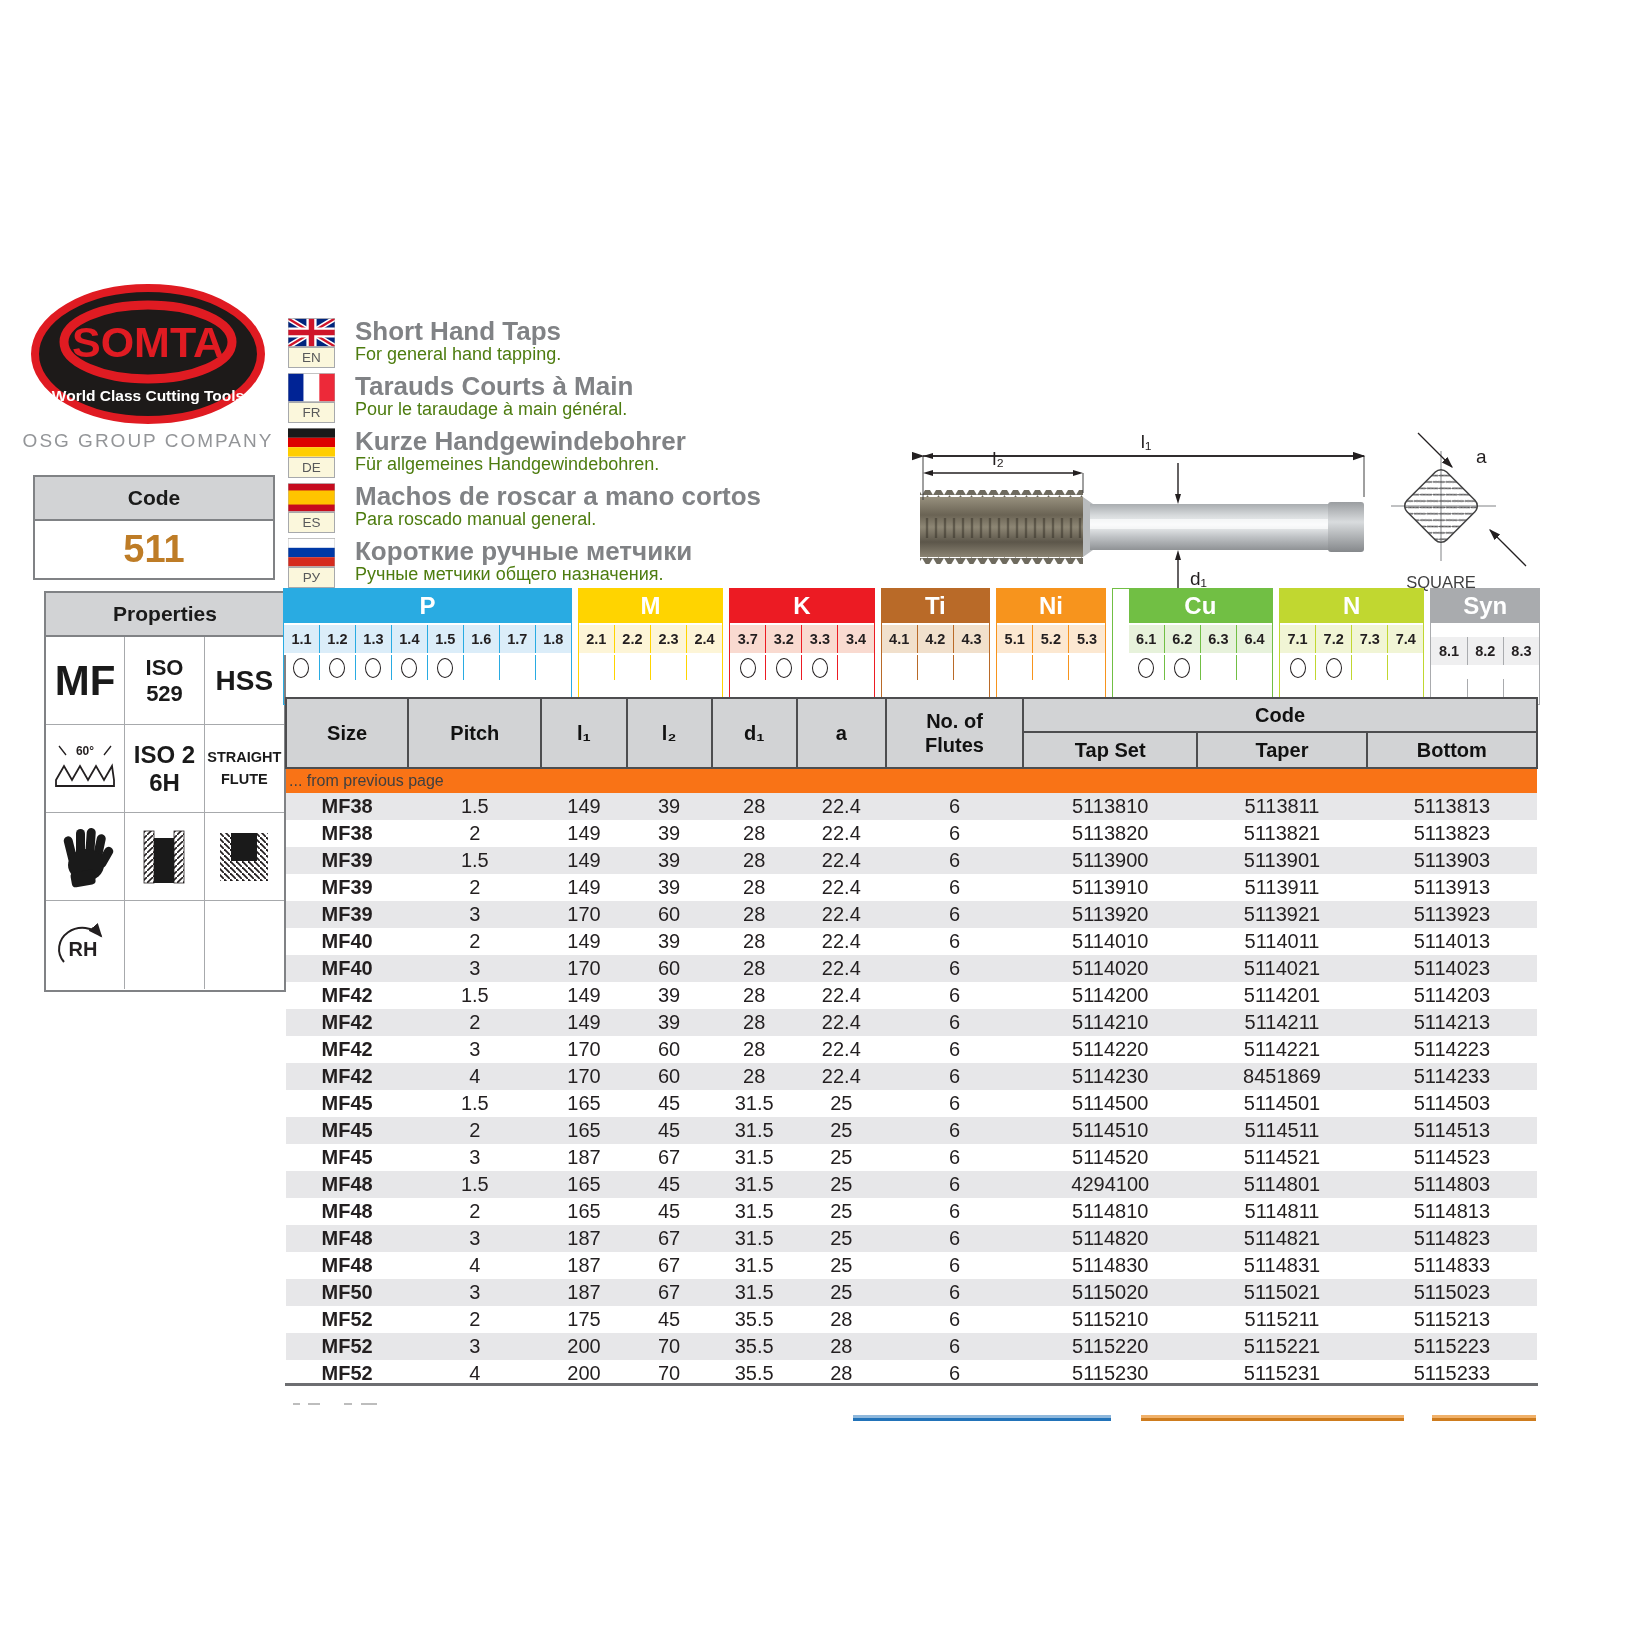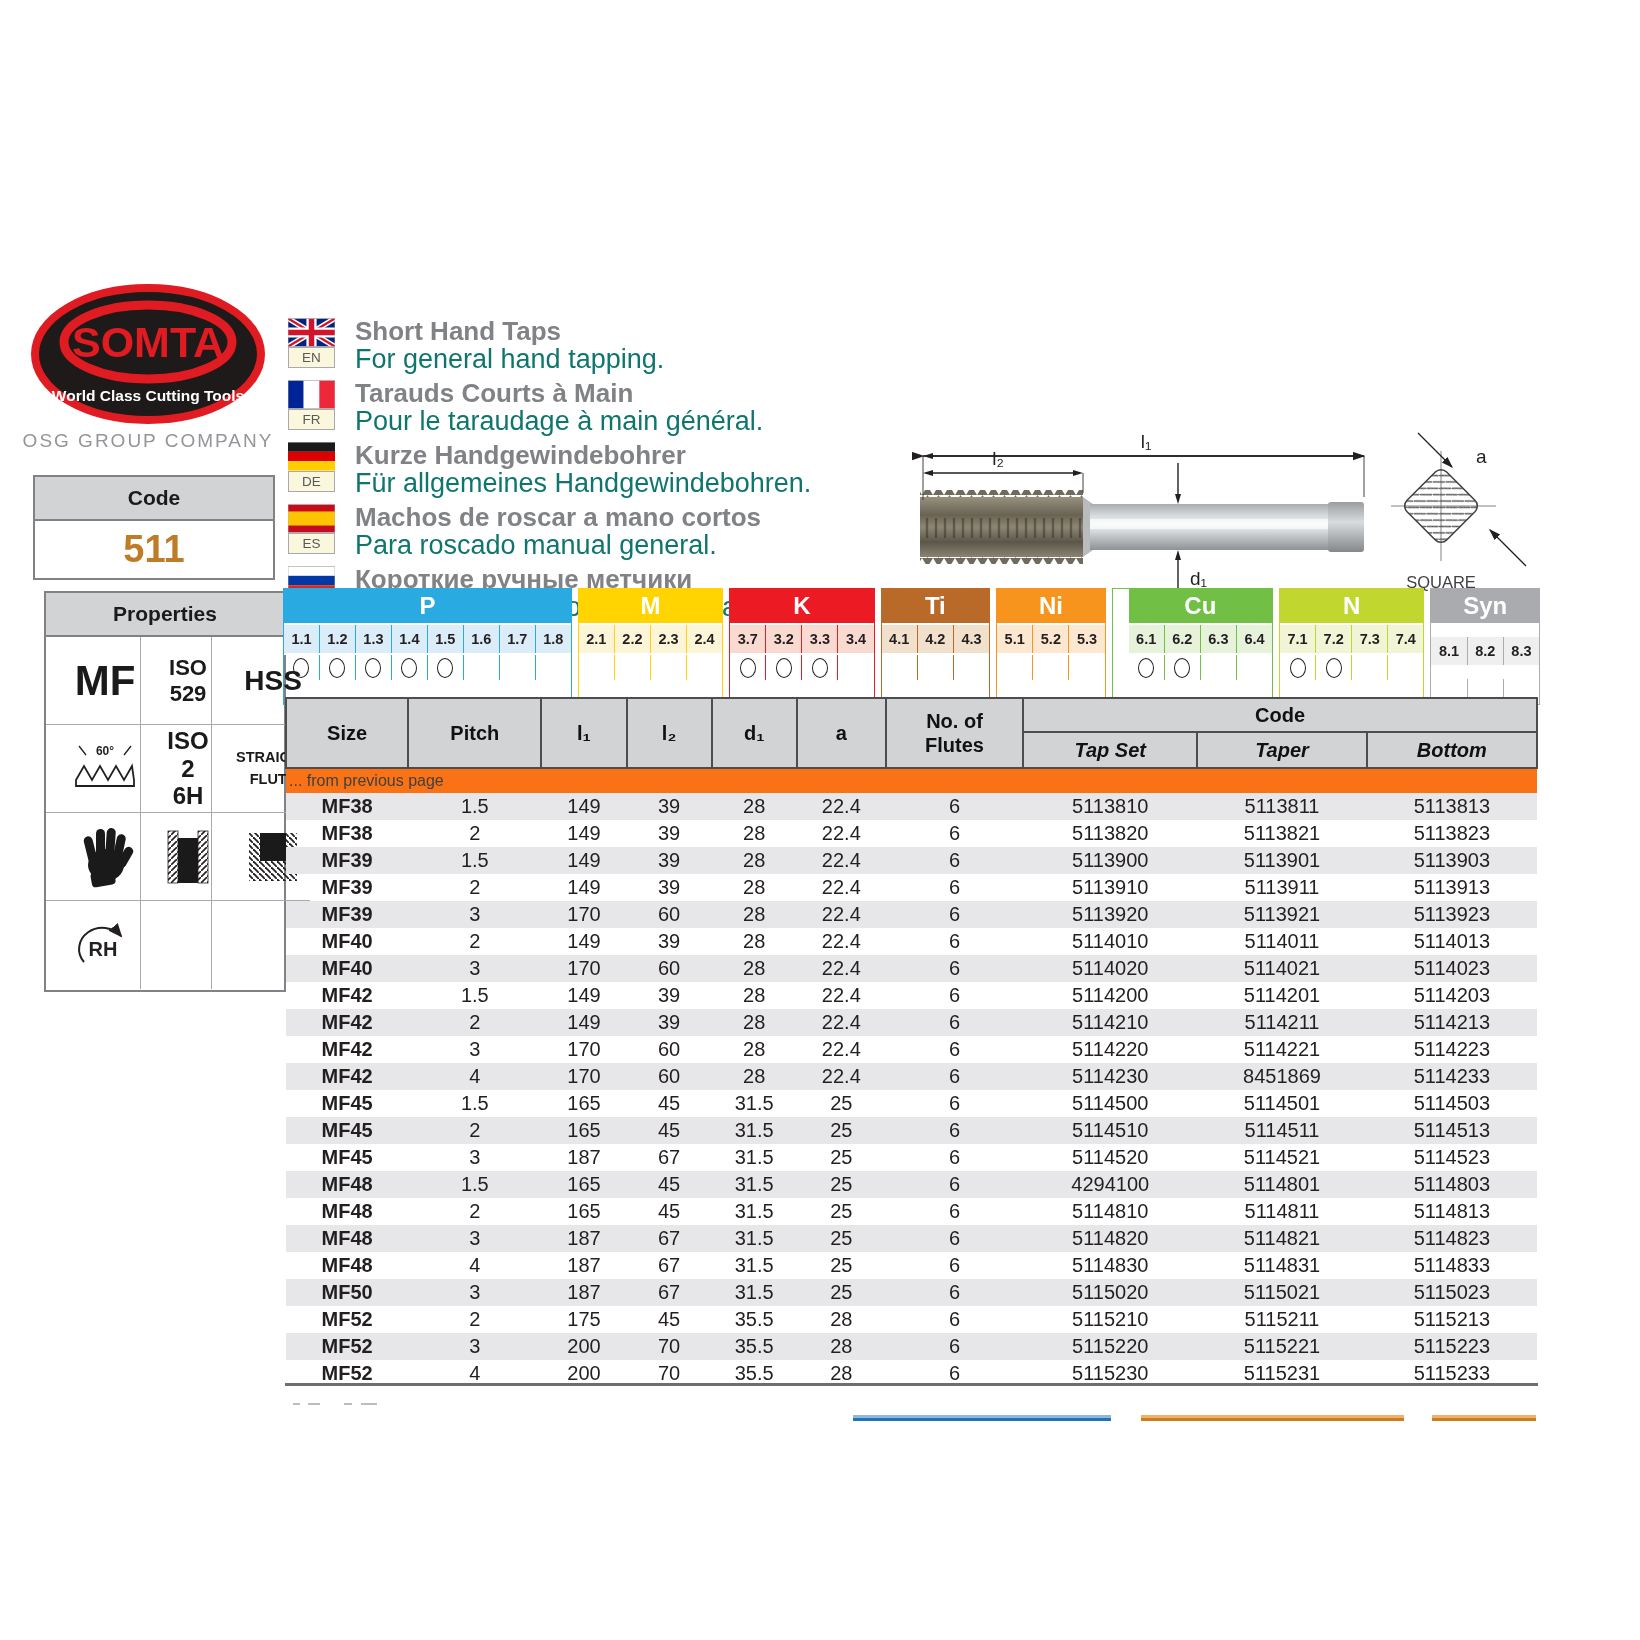--- a/index.html
+++ b/index.html
@@ -18,39 +18,39 @@
        align-items:center;justify-content:center;font-weight:bold;font-size:21px;color:#1a1a1a;}
   #codebox{left:33px;top:475px;width:238px;height:101px;}
   #codebox .panel-head{height:42px;}
   #code-value{height:57px;display:flex;align-items:center;justify-content:center;
        font-weight:bold;font-size:38px;color:#BE7C26;}
   #propbox{left:44px;top:591px;width:238px;height:397px;}
   #propbox .panel-head{height:42px;}
   #prop-grid{display:grid;grid-template-columns:1fr 1fr 1fr;grid-auto-rows:88px;}
   .prop-cell{border-right:1px solid #A7A9AC;border-bottom:1px solid #A7A9AC;
        display:flex;align-items:center;justify-content:center;text-align:center;
-       white-space:pre-line;font-weight:bold;color:#1a1a1a;padding-left:24px;}
+       white-space:pre-line;font-weight:bold;color:#1a1a1a;}
   .prop-cell:nth-child(3n){border-right:none;}
   .prop-cell.r4{border-bottom:none;}
   .c-mf{font-size:42px;}
   .c-iso529{font-size:22px;line-height:1.15;}
   .c-hss{font-size:28px;}
   .c-iso2{font-size:24px;line-height:1.15;}
   .c-flute{font-size:14.5px;line-height:1.5;}
 
   
   #langs{left:288px;top:318px;width:660px;display:flex;flex-direction:column;gap:5px;}
   .lang-row{display:flex;align-items:flex-start;min-height:48px;}
   .flag-stack{width:47px;margin-right:20px;flex:none;}
   .flag{width:47px;height:29px;line-height:0;}
   .flag svg{width:47px;height:29px;display:block;}
   .flag-label{width:45px;height:19px;border:1px solid #A7A9AC;background:#FBF7DC;
       font-size:13.5px;color:#58595B;display:flex;align-items:center;justify-content:center;}
   .lang-title{font-size:26px;font-weight:bold;color:#808285;line-height:1.0;}
-  .lang-sub{font-size:27px;color:#0f766e;line-height:1.15;}
+  .lang-sub{font-size:18px;color:#4d7c0f;line-height:1.15;}
 
   
   #drawing{left:878px;top:423px;width:667px;height:175px;}
 
   
   #matband{left:283px;top:588px;width:1257px;display:flex;gap:6px;}
   .mat-group{display:flex;flex-direction:column;flex-basis:0;border:1px solid var(--c);}
   .mat-head{height:34px;background:var(--c);color:#fff;font-weight:bold;font-size:24px;
       display:flex;align-items:center;justify-content:center;border-bottom:2px solid #fff;}
   .mat-row{display:flex;}
@@ -60,21 +60,21 @@
   .cell{flex:1;display:flex;align-items:center;justify-content:center;
       border-left:1.5px solid var(--c);}
   .cell:first-child{border-left:none;}
   .circ{width:14px;height:18px;border:1.6px solid #231F20;border-radius:50%;display:block;}
 
   
   #dtable{left:285px;top:697px;width:1253px;border-collapse:collapse;table-layout:fixed;}
   #dtable thead th{background:#D2D3D5;border:2px solid #4D4D4F;font-size:20px;
       font-weight:bold;color:#111;padding:0;line-height:1.2;}
   #dtable thead tr.h1 th{height:32px;}
-  #dtable thead tr.h2 th{height:34px;font-style:italic;}
+  #dtable thead tr.h2 th{height:34px;}
   #dtable td{font-size:20px;text-align:center;height:27px;padding:0;color:#231F20;}
   #dtable tr.shaded{background:#E7E7E9;}
   #dtable td.size{font-weight:bold;}
   #dtable tr.note-row td{text-align:left;font-size:16px;color:#404041;height:24px;padding-left:3px;background:#f97316;}
   #tbl-bottom{left:285px;top:1383px;width:1253px;height:3px;background:#6D6E71;}
 
   
   .frag{position:absolute;top:1403px;height:2px;background:#9a9a9a;opacity:.65;}
   .fbar{position:absolute;top:1415px;height:6px;}
   .fbar.blue{background:linear-gradient(#8FB8DC 50%,#2273B9 50%);}

